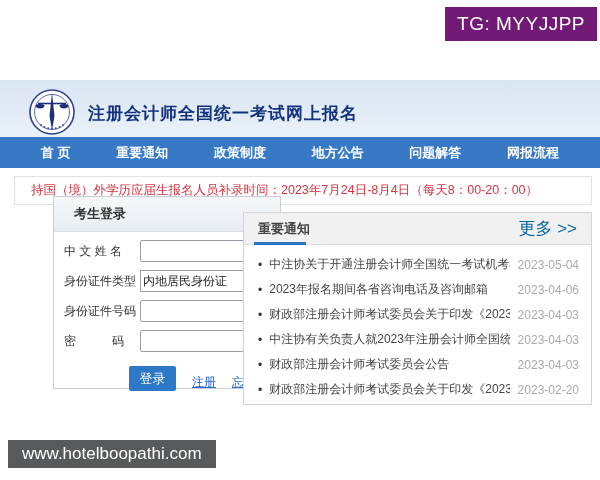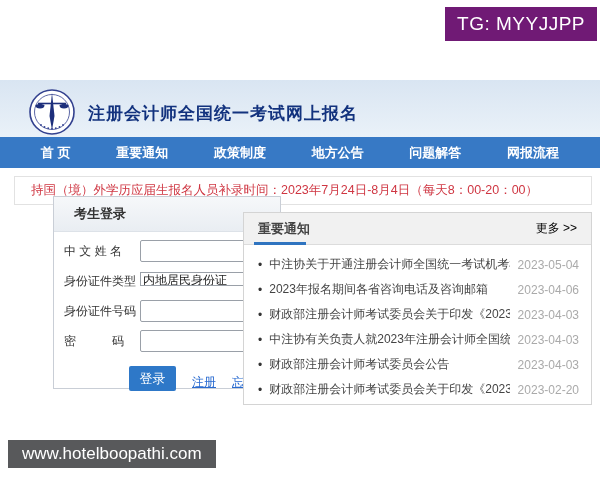--- a/index.html
+++ b/index.html
@@ -34,37 +34,37 @@
     display:flex; align-items:center; padding:0 8px 0 20px; }
   .login-title { font-size:13px; font-weight:bold; color:#333; }
   .login-hint { margin-left:14px; font-size:10.5px; color:#f08b1e; font-weight:bold; white-space:nowrap; }
   .login-hint a { color:#5b9bd5; text-decoration:underline; cursor:pointer; }
   .form-row { display:flex; align-items:center; margin:8px 10px 0 10px; height:22px; }
   .form-row:first-of-type { margin-top:11px; }
   .form-label { width:78px; font-size:12px; color:#333; white-space:nowrap; }
   .form-input { width:130px; height:22px; border:1px solid #9aa0a8; border-radius:2px; background:#fff;
     font-size:12px; padding:0 4px; outline:none; }
   .select-wrap { position:relative; width:130px; height:22px; }
-  .form-select { width:130px; height:14px; border:1px solid #9aa0a8; border-radius:0; background:#fff;
+  .form-select { width:130px; height:22px; border:1px solid #9aa0a8; border-radius:0; background:#fff;
     font-size:12px; padding:0 18px 0 2px; appearance:none; -webkit-appearance:none; outline:none; color:#222; }
   .chevron { position:absolute; right:7px; top:6px; width:7px; height:7px; border-right:1.5px solid #444;
     border-bottom:1.5px solid #444; transform:rotate(45deg); pointer-events:none; }
   .btn-row { display:flex; align-items:flex-end; margin:14px 0 0 75px; }
   .login-btn { width:52px; height:25px; background:#2e78c8; color:#fff; border:none; border-radius:2px;
     font-size:13px; cursor:pointer; font-family:inherit; }
   .text-link { font-size:12px; color:#2a6bd0; text-decoration:underline; margin-left:16px; cursor:pointer; white-space:nowrap; }
 
   
   .notice-panel { position:absolute; top:212px; left:243px; width:349px; height:193px;
     border:1px solid #d4d4d4; background:#fff; }
   .notice-header { position:relative; height:32px; background:#f1f1f1; border-bottom:1px solid #dcdcdc;
     display:flex; align-items:center; justify-content:space-between; padding:0 14px; }
   .notice-title { font-size:13px; font-weight:bold; color:#444; }
   .notice-tabbar { position:absolute; left:10px; bottom:-1px; width:52px; height:3px; background:#2f74c0; }
-  .more-link { font-size:12px; color:#000000; cursor:pointer; }
+  .more-link { font-size:17px; color:#0369a1; cursor:pointer; }
   .notice-list { padding-top:7px; }
   .notice-row { display:flex; align-items:center; height:25px; padding:0 12px 0 14px; font-size:12px; cursor:default; }
   .bullet { color:#333; margin-right:7px; font-size:12px; }
   .notice-item-title { flex:1; color:#444; white-space:nowrap; overflow:hidden; cursor:pointer; }
   .notice-date { color:#aaa; margin-left:8px; white-space:nowrap; }
 
   
   .watermark { position:absolute; top:440px; left:8px; height:28px; background:#58595b; color:#fff;
     font-size:17px; line-height:28px; padding:0 14px; }
 </style>

